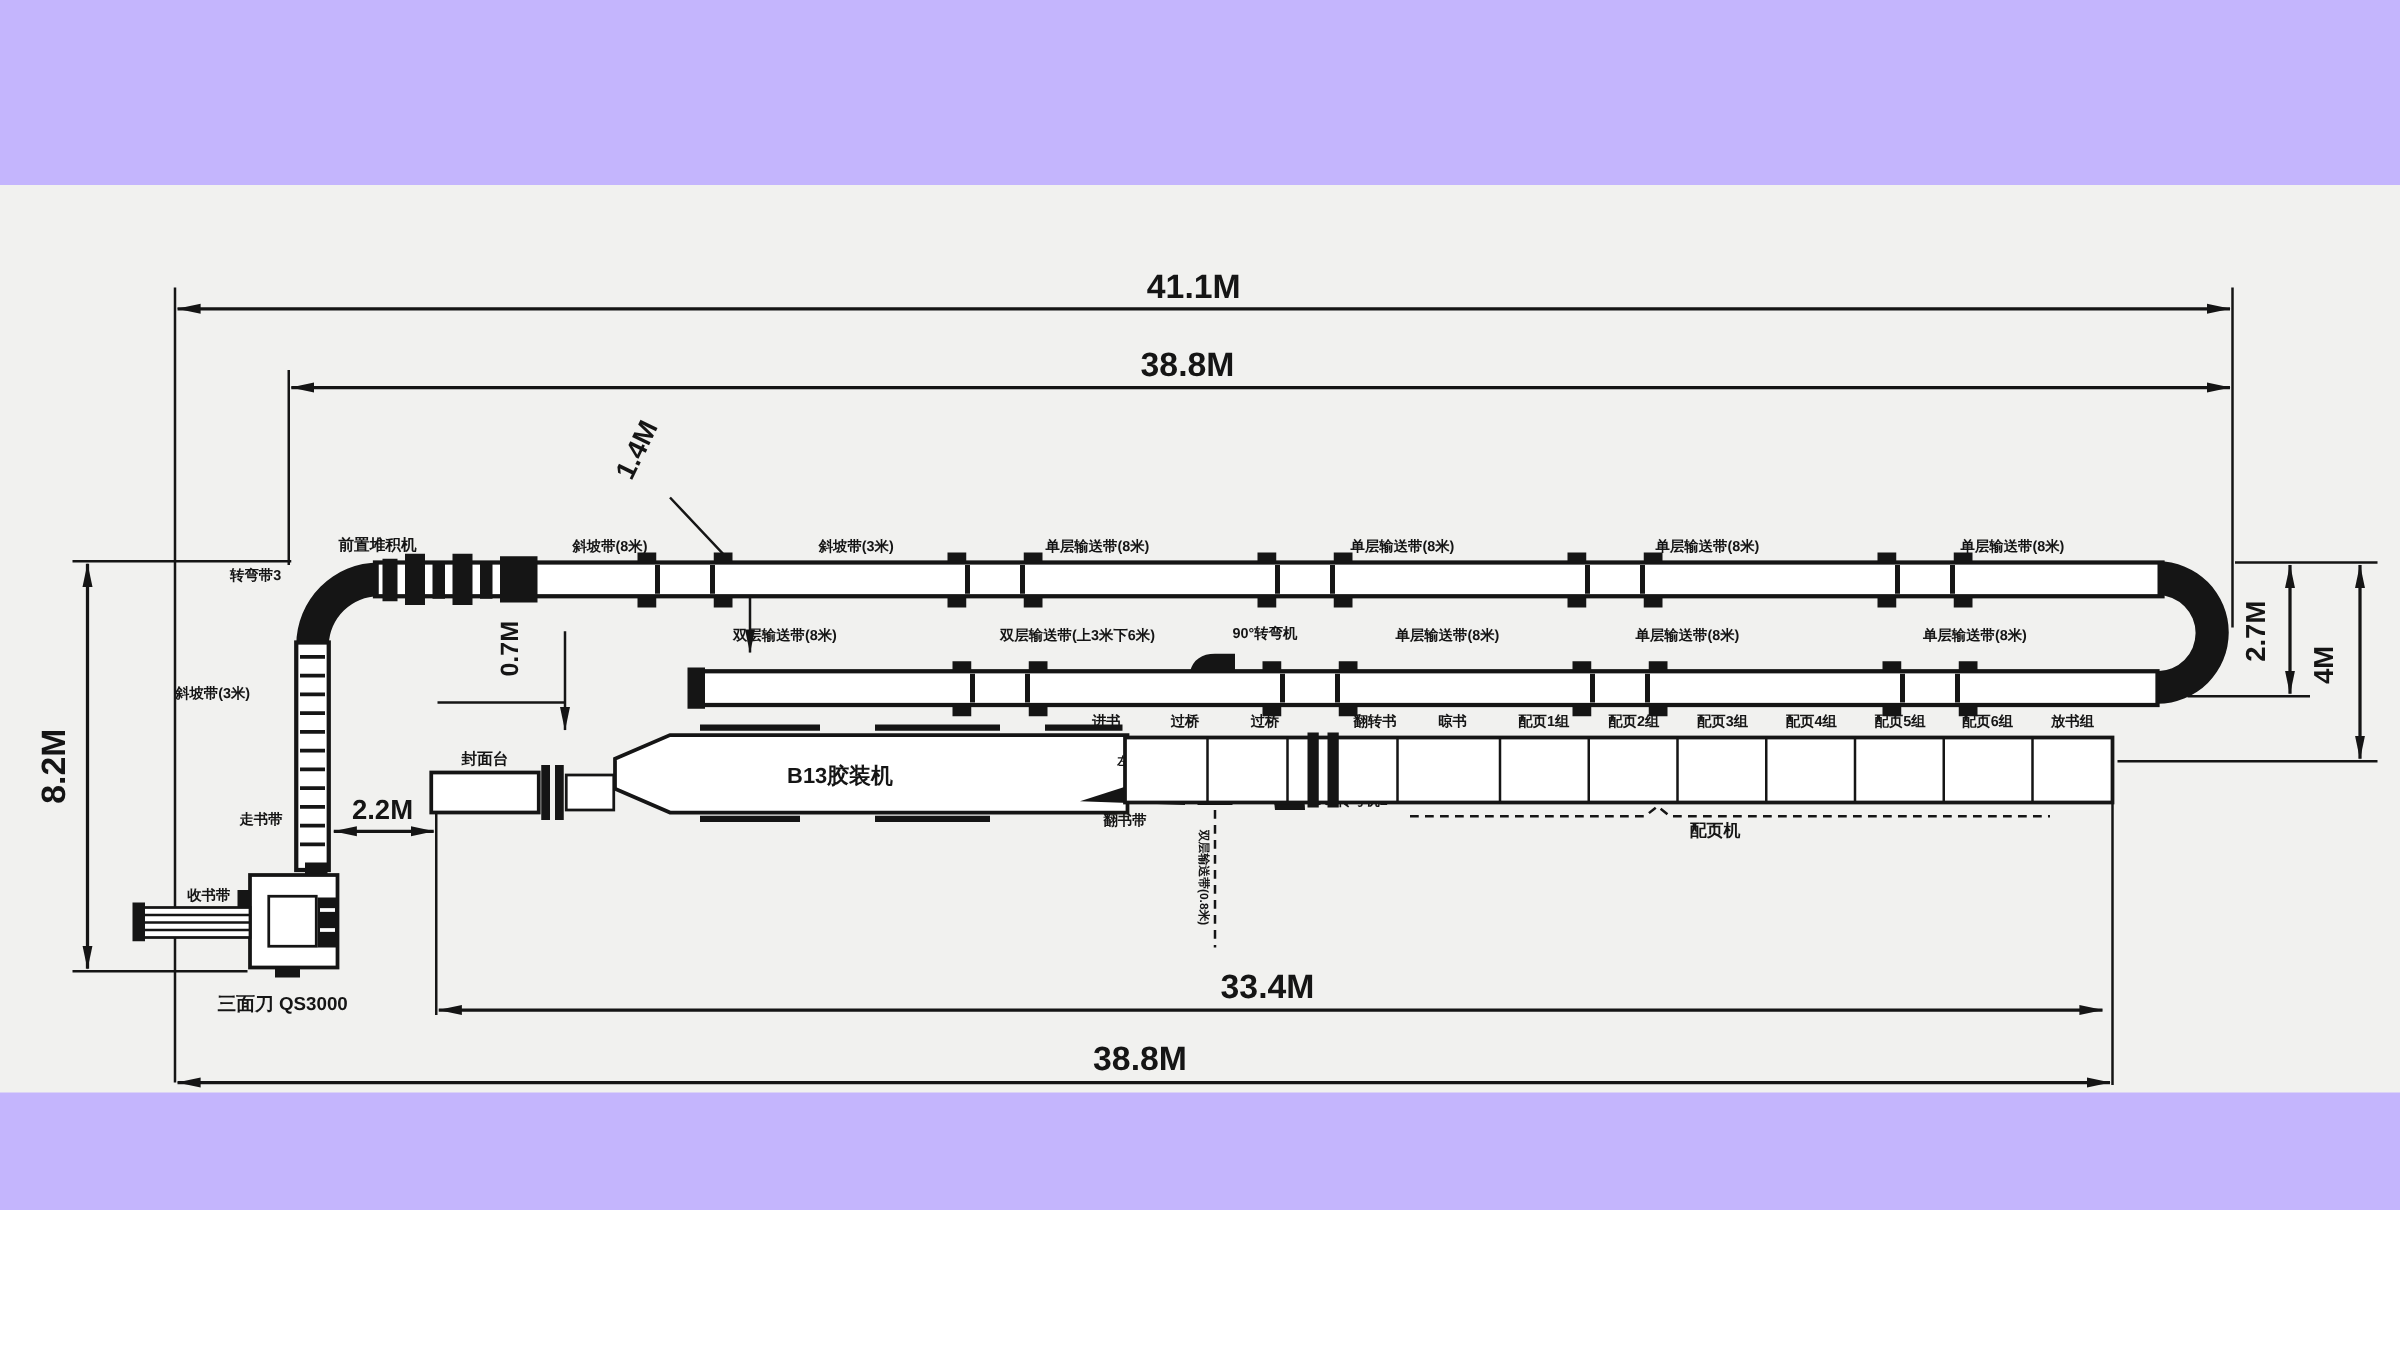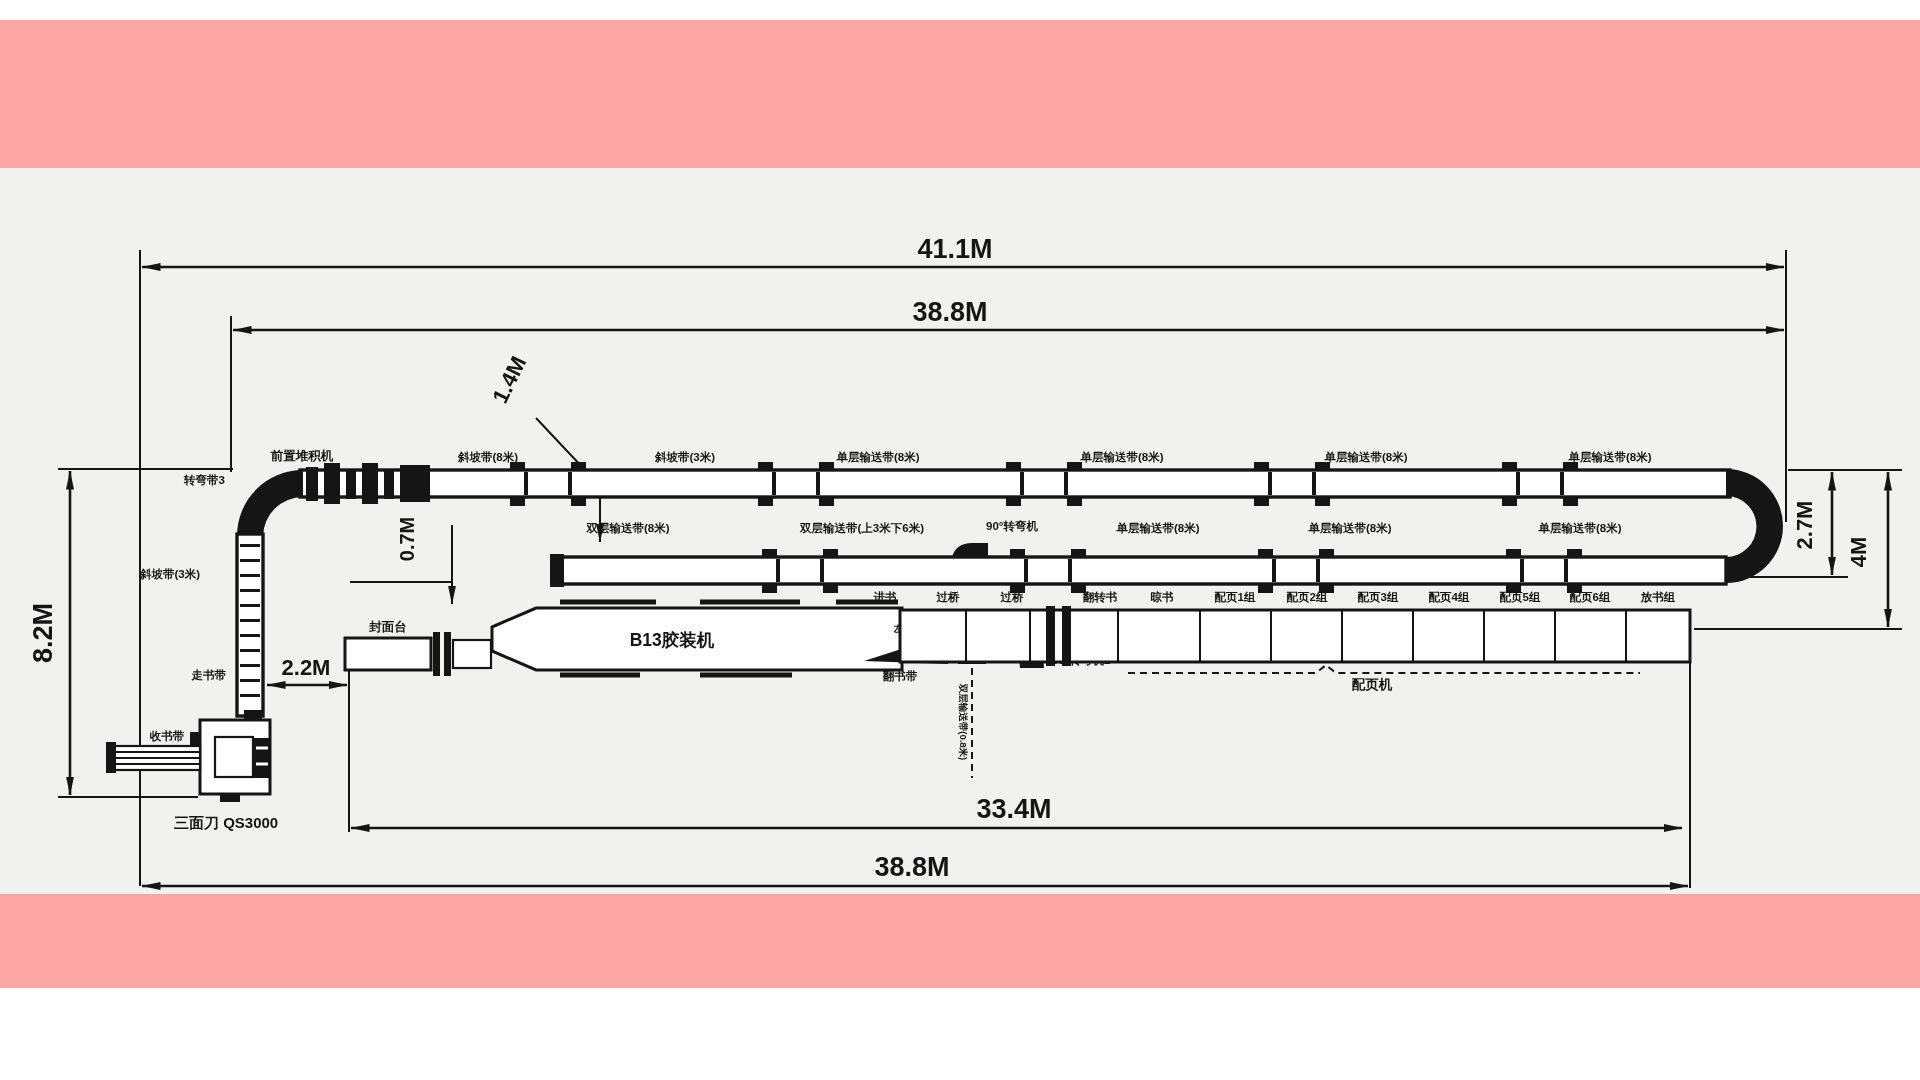--- a/index.html
+++ b/index.html
@@ -1,16 +1,16 @@
 <!DOCTYPE html>
 <html><head>
 <meta charset="utf-8">
 <style>
   html,body{margin:0;padding:0;background:#fff;}
-  #canvas{position:relative;width:1920px;height:968px;background:#fca5a5;overflow:hidden;margin-top:20px;}
+  #canvas{position:relative;width:1920px;height:968px;background:#c4b5fd;overflow:hidden;}
   .paper{position:absolute;left:0;top:148px;width:1920px;height:726px;background:#f1f1ef;}
   svg{position:absolute;left:0;top:0;}
   svg text{font-family:"Liberation Sans","DejaVu Sans",sans-serif;font-weight:700;fill:#151515;}
   .t9{font-size:9.5px}.t11{font-size:11.5px}.t12{font-size:12.5px}.t13{font-size:13.5px}
   .t15{font-size:15px}.t17{font-size:17.5px}
   .d20{font-size:20px}.d22{font-size:22px}.d27{font-size:27px}
   .ln{stroke:#151515;stroke-width:2.6;fill:none}
   .thin{stroke:#151515;stroke-width:2;fill:none}
   .belt{fill:#ffffff;stroke:#151515;stroke-width:3.4}
   .blk{fill:#151515;stroke:none}

